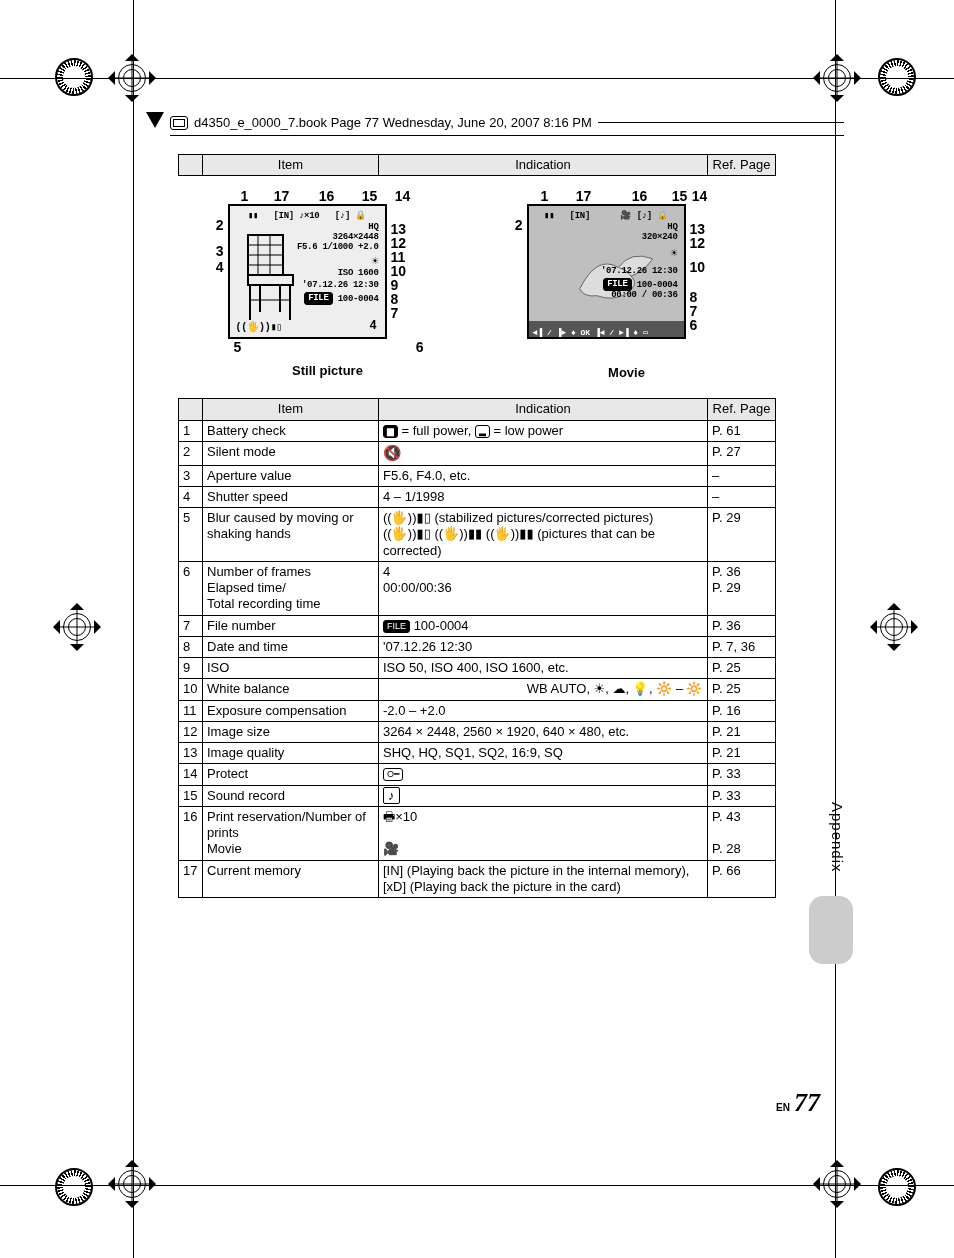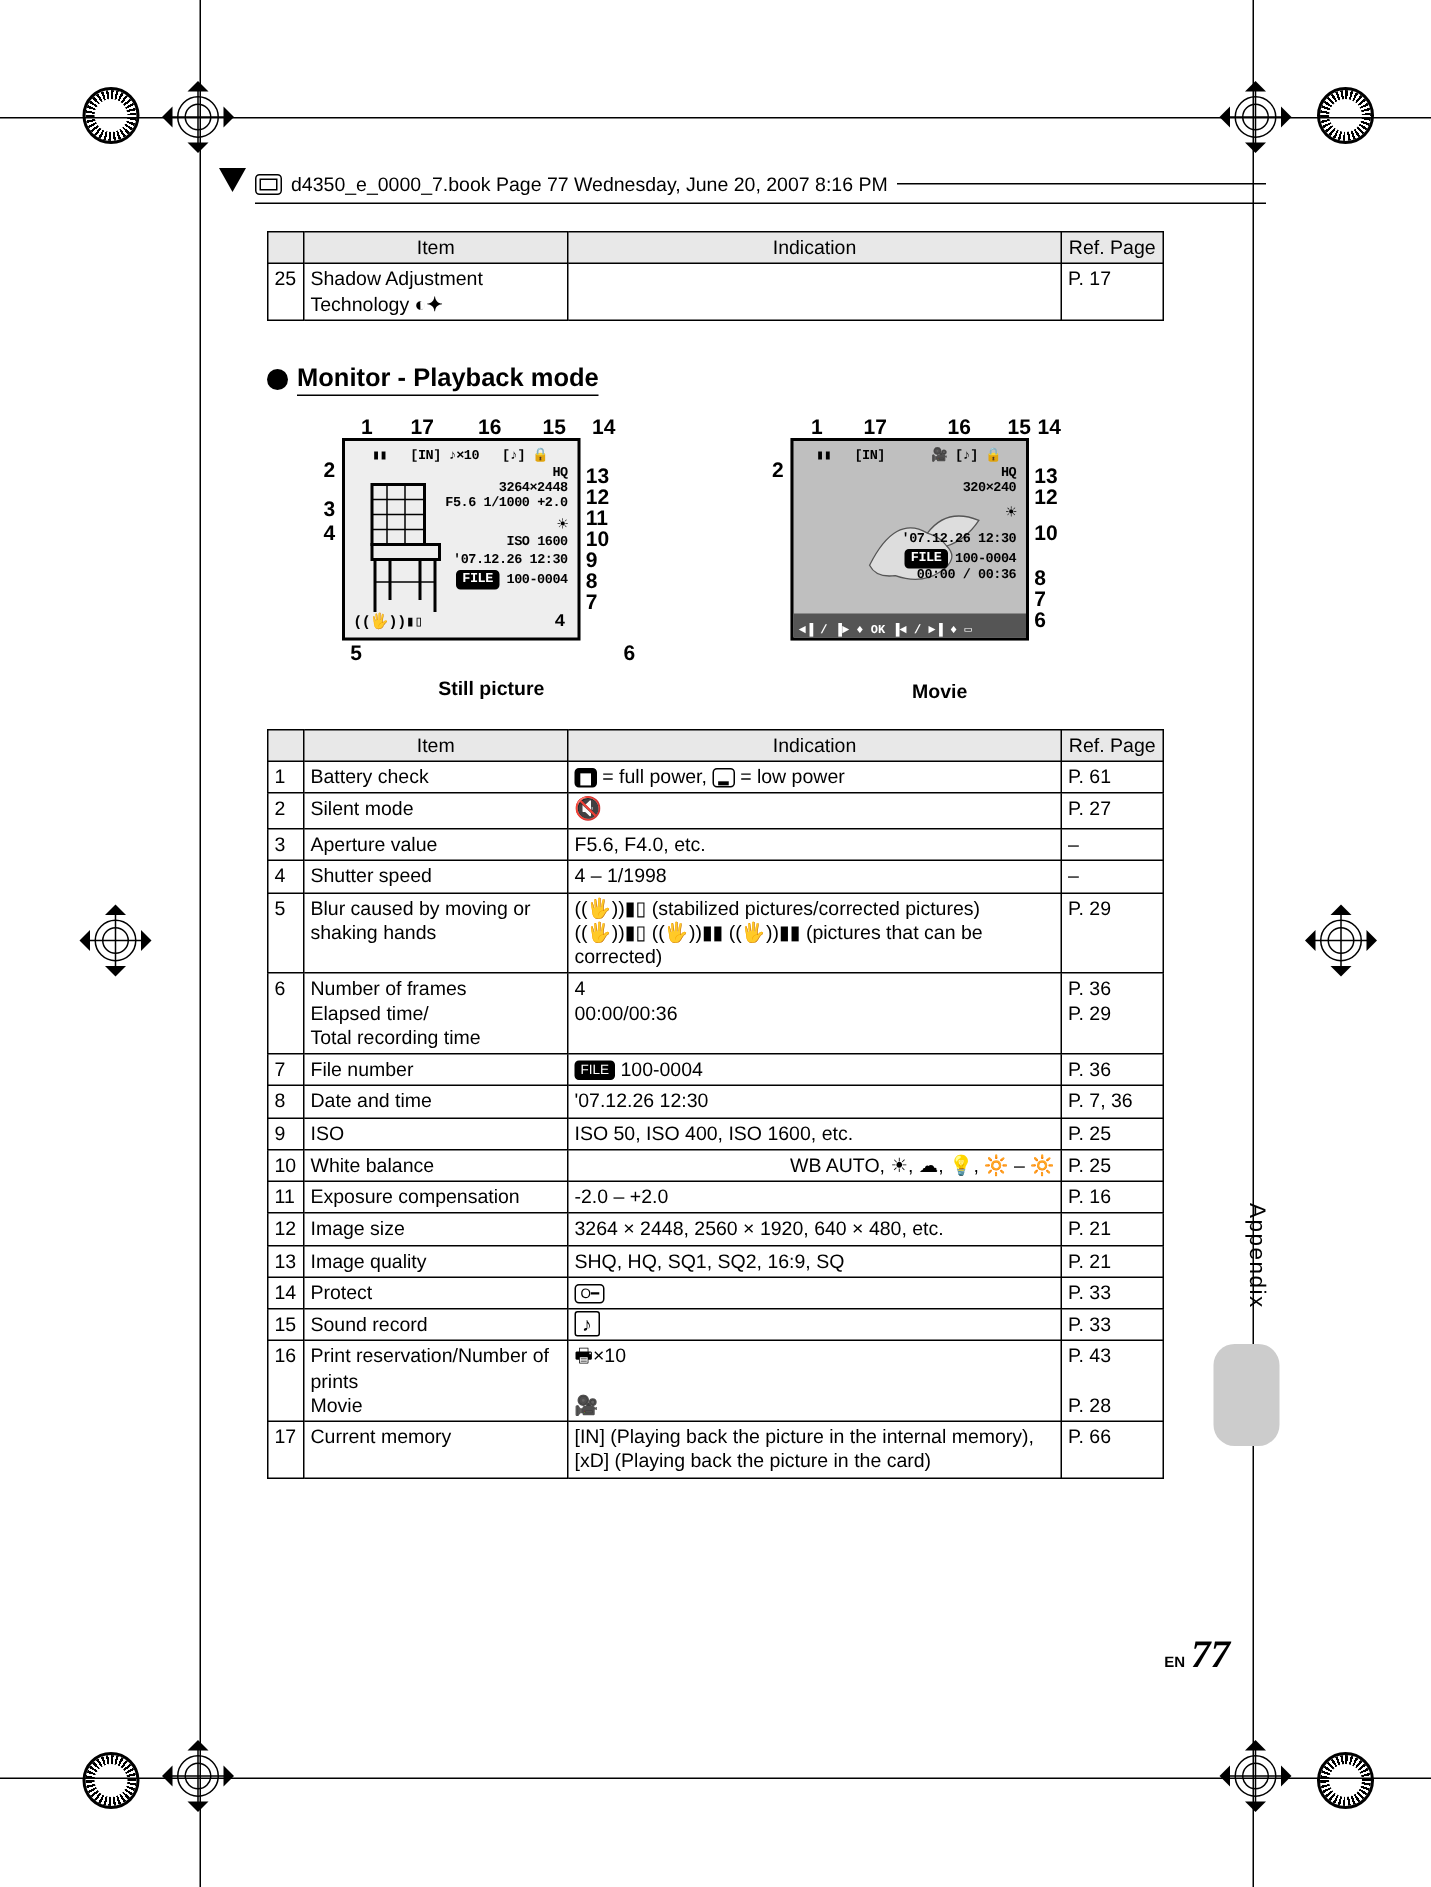--- a/index.html
+++ b/index.html
@@ -287,36 +287,23 @@
         <col>
         <col class="ref">
       </colgroup>
     <tbody>
         <tr>
       <th></th>
       <th>Item</th>
       <th>Indication</th>
       <th>Ref. Page</th>
     </tr>
-    <tr>
-      <td class="num">25</td>
-      <td>
-        <span>Shadow Adjustment Technology</span>
-        <span style="font-weight:bold;">◐✦</span>
-      </td>
-      <td></td>
-      <td>P. 17</td>
-    </tr>
   </tbody>
     </table>
 
-  <div class="bullet-heading">
-    <span class="dot"></span>
-    <span class="uline">Monitor - Playback mode</span>
-  </div>
 
   <div class="diagrams">
 
     <div class="diag">
       <div class="numrow">
         <span style="width:22px">1</span>
         <span style="width:52px">17</span>
         <span style="width:38px">16</span>
         <span style="width:48px">15</span>
         <span style="width:18px">14</span>

